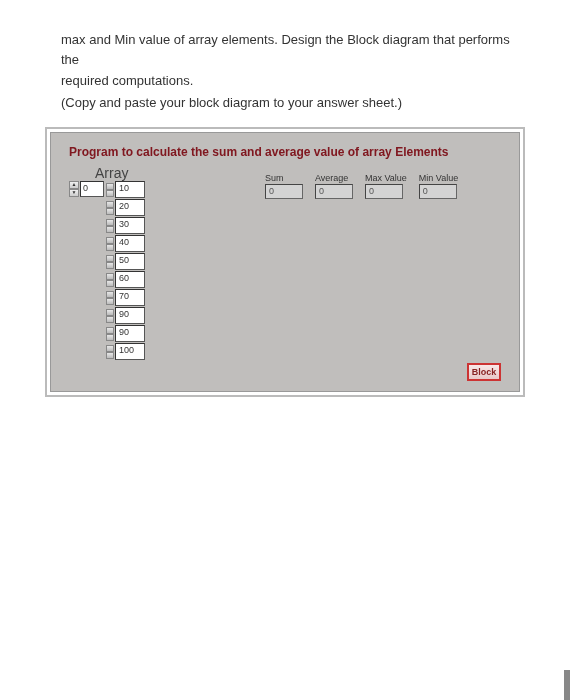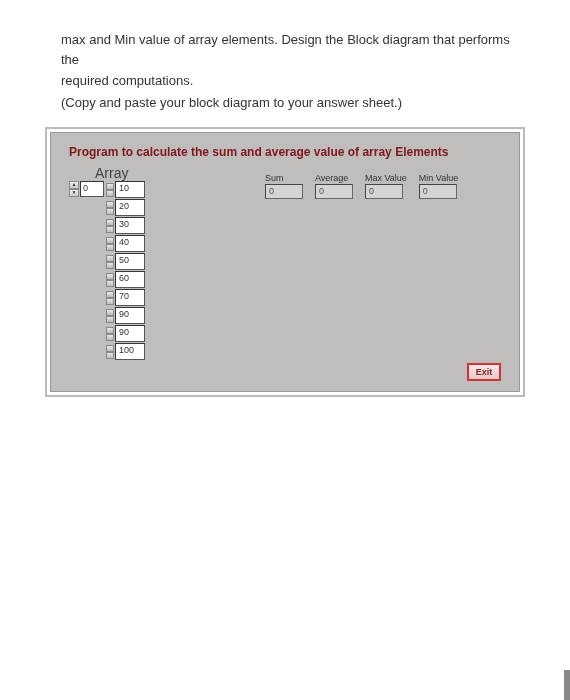--- a/index.html
+++ b/index.html
@@ -286,17 +286,17 @@
           <div class="out-label">Max Value</div>
           <div class="out-field">0</div>
         </div>
         <div class="out-group">
           <div class="out-label">Min Value</div>
           <div class="out-field">0</div>
         </div>
       </div>
     </div>
 
-    <div class="exit-btn">Exit</div>
+    <div class="exit-btn">Block</div>
   </div>
 </div>
 
 <div class="page-corner"></div>
 
 </body></html>

